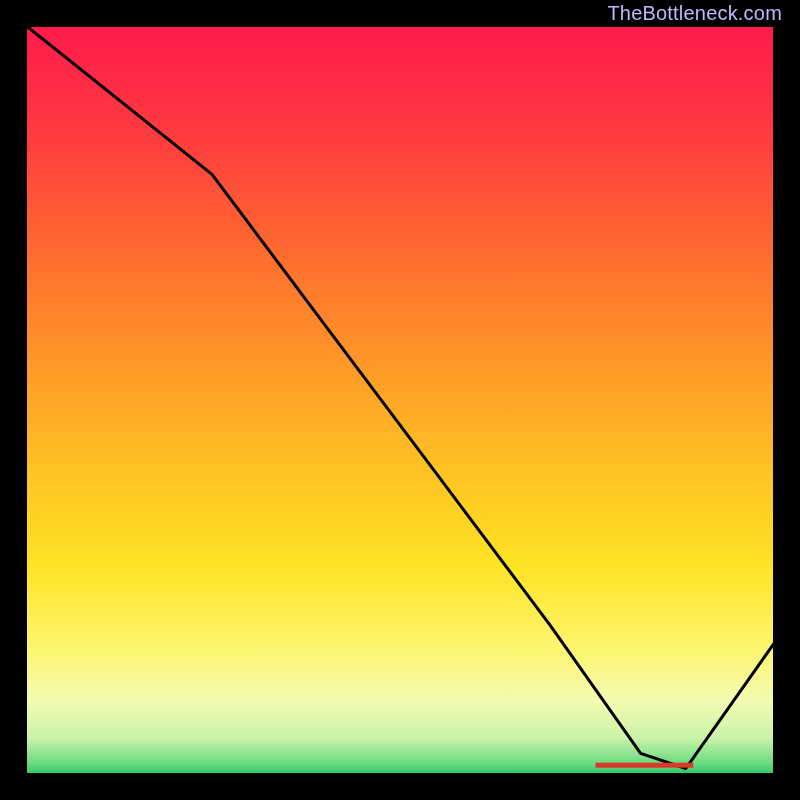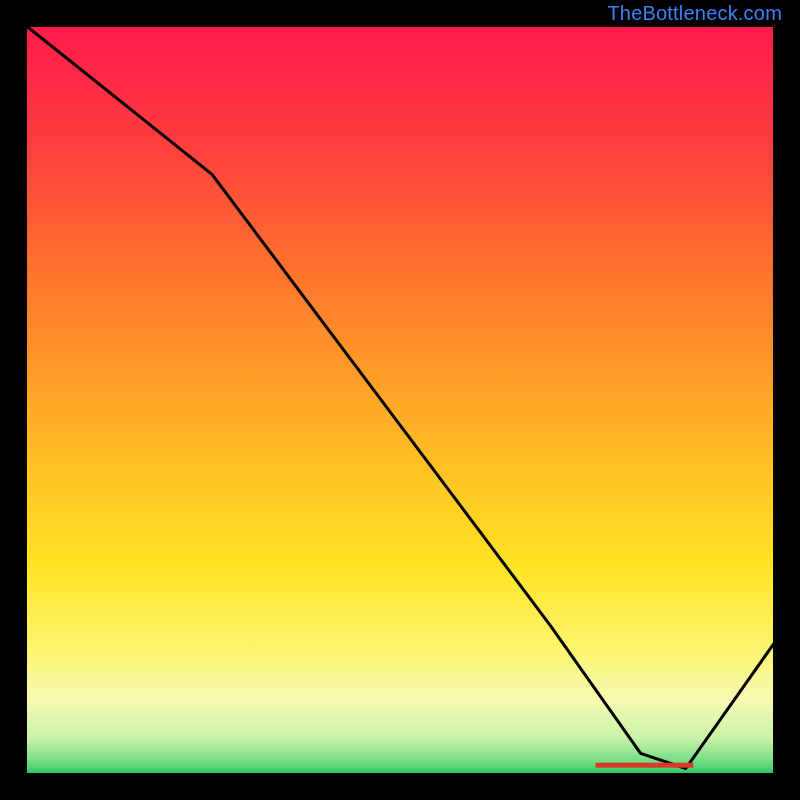--- a/index.html
+++ b/index.html
@@ -13,21 +13,21 @@
   }
   .root {
     position: relative;
     width: 800px;
     height: 800px;
   }
   .attr {
     position: absolute;
     top: 2px;
     right: 18px;
-    color: #3b82f6;
+    color: #c4b5fd;
     font-size: 20px;
     font-weight: 500;
     letter-spacing: 0.2px;
   }
   .plot-wrap {
     position: absolute;
     left: 24px;
     top: 24px;
     width: 752px;
     height: 752px;

